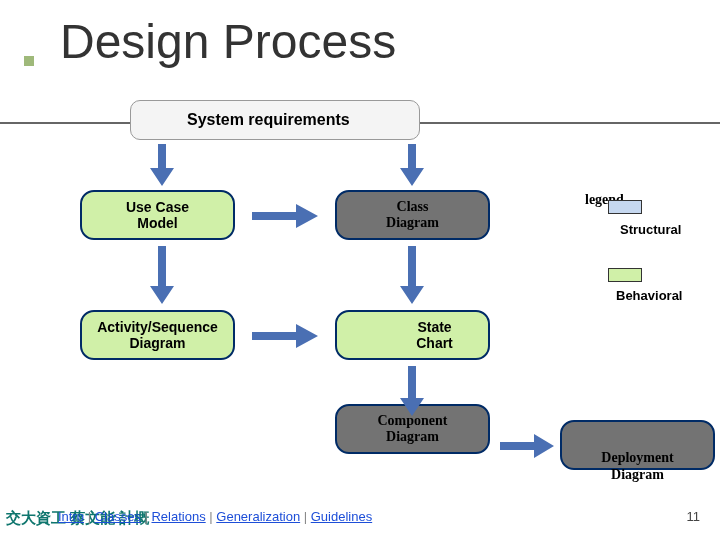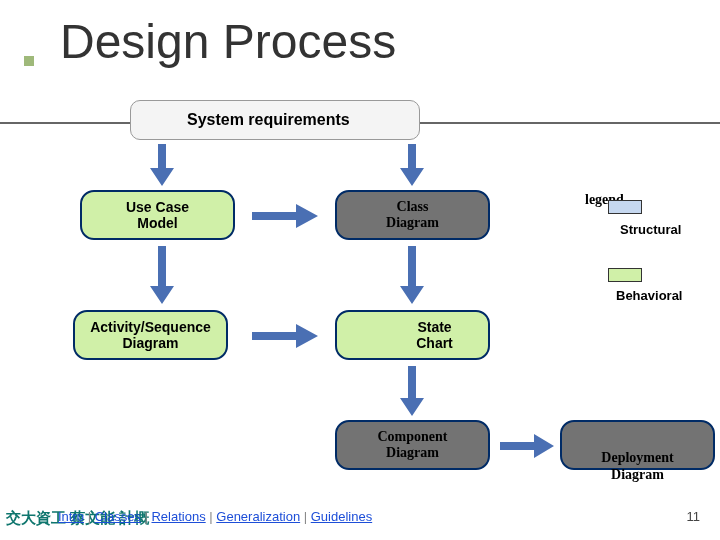--- a/index.html
+++ b/index.html
@@ -45,30 +45,30 @@
 
 <div class="node behav" style="left:80px; top:190px;">
   <span style="white-space:pre-line;">Use Case
 Model</span>
 </div>
 <div class="node struct" style="left:335px; top:190px;">
   <span style="white-space:pre-line;">Class
 Diagram</span>
 </div>
 
-<div class="node behav" style="left:73px; top:310px;">
+<div class="node behav" style="left:80px; top:310px;">
   <span style="white-space:pre-line;">Activity/Sequence
 Diagram</span>
 </div>
 <div class="node behav" style="left:335px; top:310px;">
   <span style="white-space:pre-line;margin-left:44px;">State
 Chart</span>
 </div>
 
-<div class="node struct" style="left:335px; top:420px;">
+<div class="node struct" style="left:335px; top:404px;">
   <span style="white-space:pre-line;">Component
 Diagram</span>
 </div>
 <div class="node struct" style="left:560px; top:420px;">
   <span style="white-space:pre-line;margin-top:43px;">Deployment
 Diagram</span>
 </div>
 
 <div class="arrow" style="left:150px; top:144px;">
   <svg width="24" height="42">

